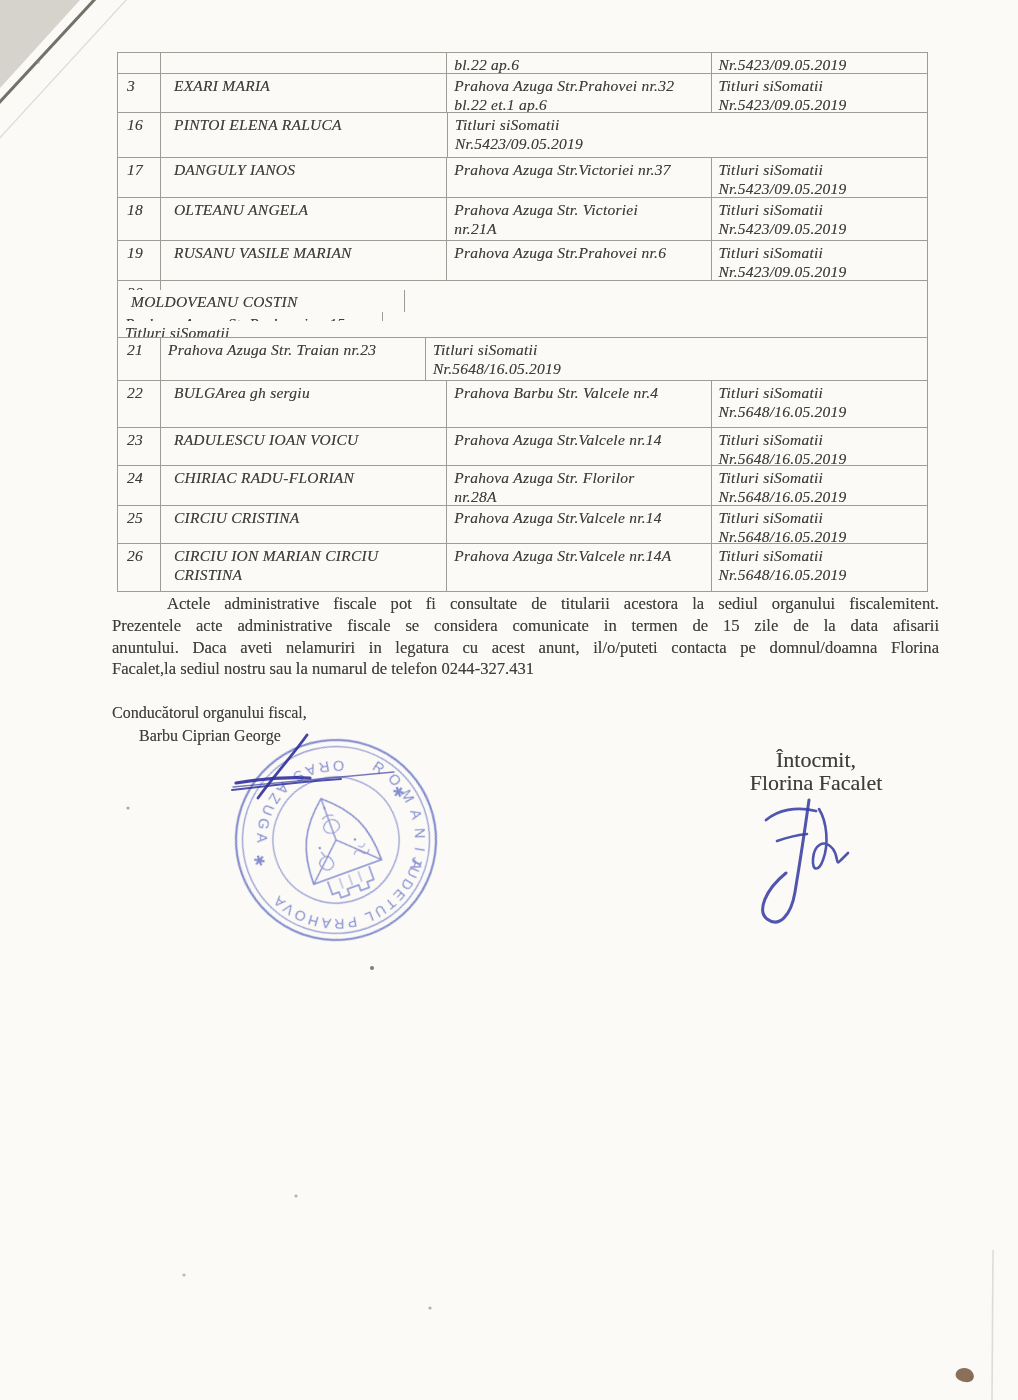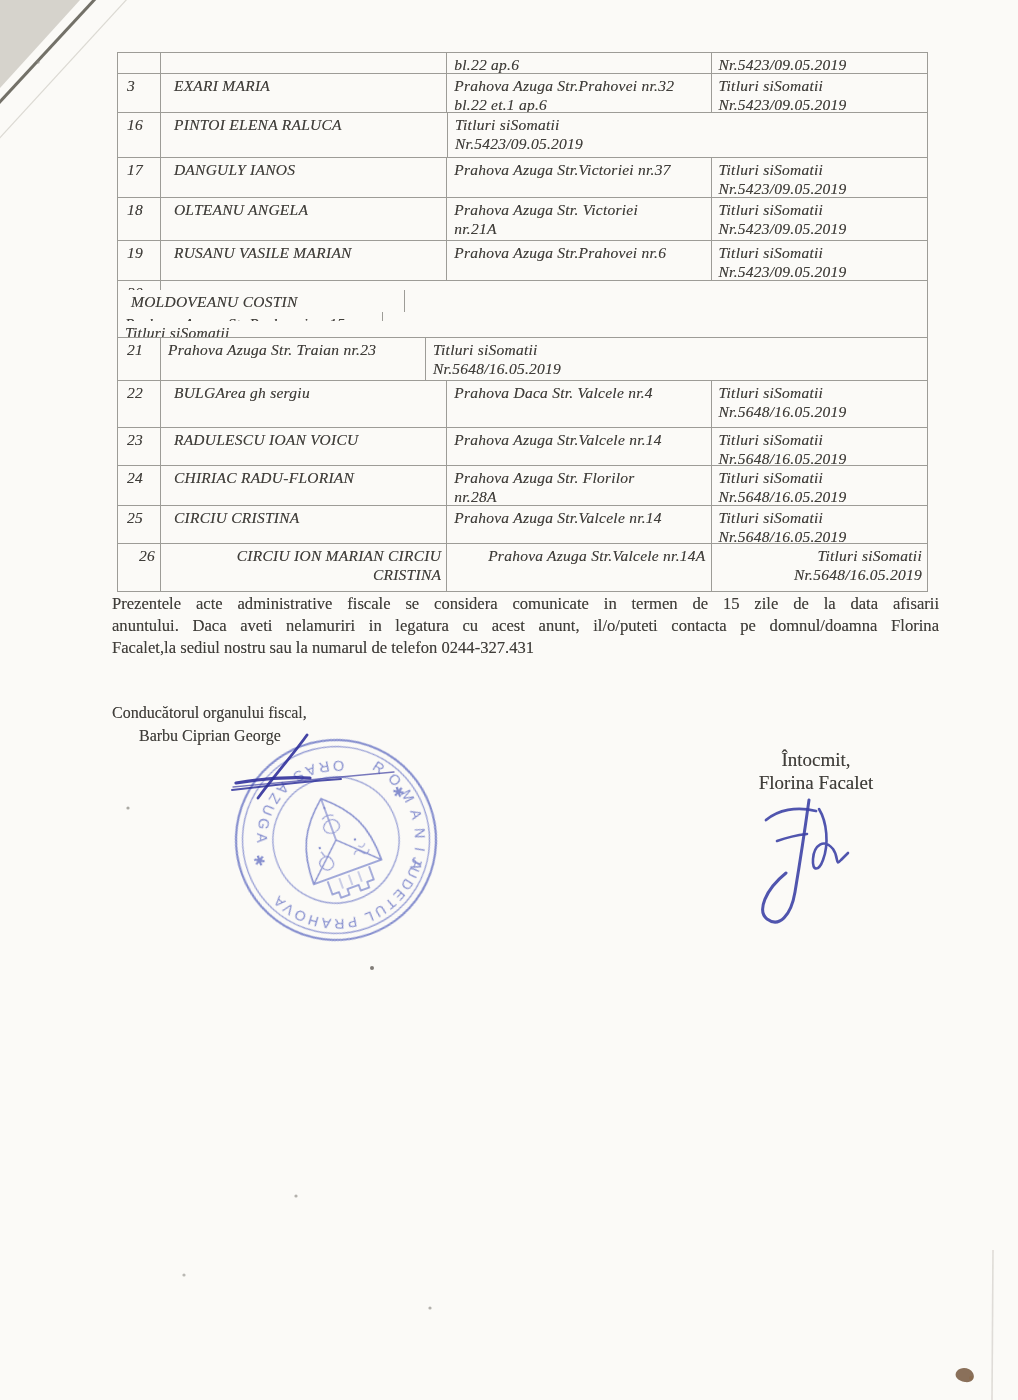--- a/index.html
+++ b/index.html
@@ -24,21 +24,21 @@
   }
   
   .ptable{
     position:absolute;left:117px;top:52px;width:811px;
     border:1px solid var(--line);
     box-sizing:border-box;
     font-size:15.5px;letter-spacing:.25px;
     text-shadow:0 0 .5px rgba(64,62,58,.55);
   }
   .trow{display:flex;border-bottom:1px solid var(--line);box-sizing:border-box;font-style:italic;}
-  .trow:last-child{border-bottom:none;text-align:right;}
+  .trow:last-child{border-bottom:none;}
   .tcell{
     box-sizing:border-box;white-space:pre-line;line-height:19px;
     padding:2px 5px 0 7px;border-right:1px solid var(--line);overflow:hidden;
   }
   .c-nr{width:43px;padding-left:9px;}
   .c-name{width:287px;padding-left:13px;}
   .c-addr{width:265px;}
   .c-meas{width:216px;border-right:none;}
   
   .notice{
@@ -50,21 +50,21 @@
   .par-line.first{text-indent:55px;}
   .par-line.last{text-align:left;text-align-last:left;}
   
   .signoff-left{
     position:absolute;left:112px;top:701px;font-size:16px;line-height:23px;
     text-shadow:0 0 .5px rgba(64,62,58,.5);
   }
   .signoff-left .l2{padding-left:27px;}
   .signoff-right{
     position:absolute;left:742px;top:748px;width:148px;text-align:center;
-    font-size:19px;line-height:23px;
+    font-size:22px;line-height:23px;
     text-shadow:0 0 .5px rgba(64,62,58,.5);
   }
   svg{position:absolute;left:0;top:0;pointer-events:none;}
   .stamp-stroke{fill:none;stroke:var(--stamp);}
   .stamp-text{fill:var(--stamp);font-family:"Liberation Sans",sans-serif;}
 </style>
 </head>
 <body>
 
 <div class="page">
@@ -126,21 +126,21 @@
         </div>
         <div class="trow" style="height: 43px;">
           <div class="tcell c-nr">21</div>
           <div class="tcell c-addr">Prahova Azuga Str. Traian nr.23</div>
           <div class="tcell c-meas">Titluri siSomatii
 Nr.5648/16.05.2019</div>
         </div>
         <div class="trow" style="height: 47px;">
           <div class="tcell c-nr">22</div>
           <div class="tcell c-name">BULGArea gh sergiu</div>
-          <div class="tcell c-addr">Prahova Daca Str. Valcele nr.4</div>
+          <div class="tcell c-addr">Prahova Barbu Str. Valcele nr.4</div>
           <div class="tcell c-meas">Titluri siSomatii
 Nr.5648/16.05.2019</div>
         </div>
         <div class="trow" style="height: 38px;">
           <div class="tcell c-nr">23</div>
           <div class="tcell c-name">RADULESCU IOAN VOICU</div>
           <div class="tcell c-addr">Prahova Azuga Str.Valcele nr.14</div>
           <div class="tcell c-meas">Titluri siSomatii
 Nr.5648/16.05.2019</div>
         </div>
@@ -164,20 +164,21 @@
           <div class="tcell c-name">CIRCIU ION MARIAN CIRCIU
 CRISTINA</div>
           <div class="tcell c-addr">Prahova Azuga Str.Valcele nr.14A</div>
           <div class="tcell c-meas">Titluri siSomatii
 Nr.5648/16.05.2019</div>
         </div>
       </div>
   </div>
 
   <div class="notice">
+    <div class="par-line first">Actele administrative fiscale pot fi consultate de titularii acestora la sediul organului fiscalemitent.</div>
     <div class="par-line">Prezentele acte administrative fiscale se considera comunicate in termen de 15 zile de la data afisarii</div>
     <div class="par-line">anuntului. Daca aveti nelamuriri in legatura cu acest anunt, il/o/puteti contacta pe domnul/doamna Florina</div>
     <div class="par-line last">Facalet,la sediul nostru sau la numarul de telefon 0244-327.431</div>
   </div>
 
   <div class="signoff-left">
     <div class="l1">Conducătorul organului fiscal,</div>
     <div class="l2">Barbu Ciprian George</div>
   </div>
 

